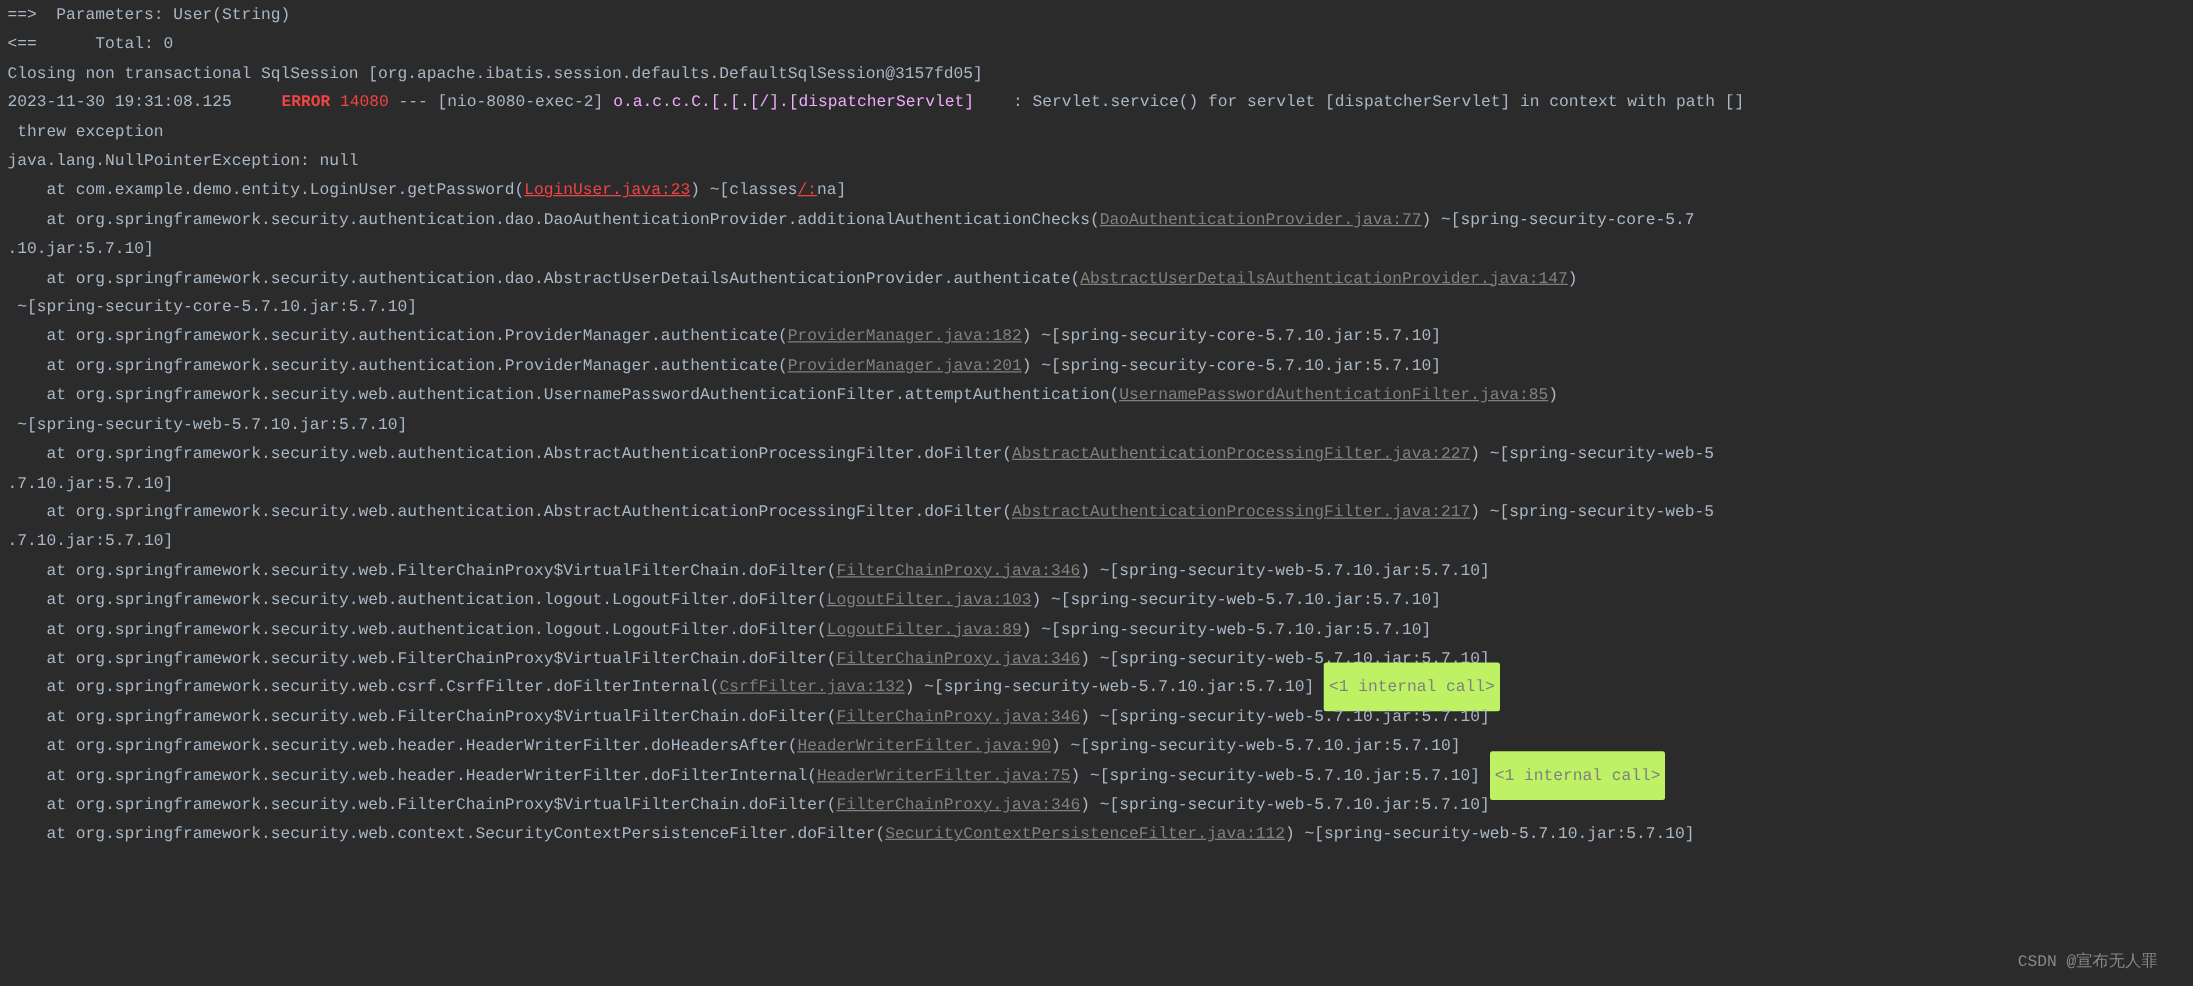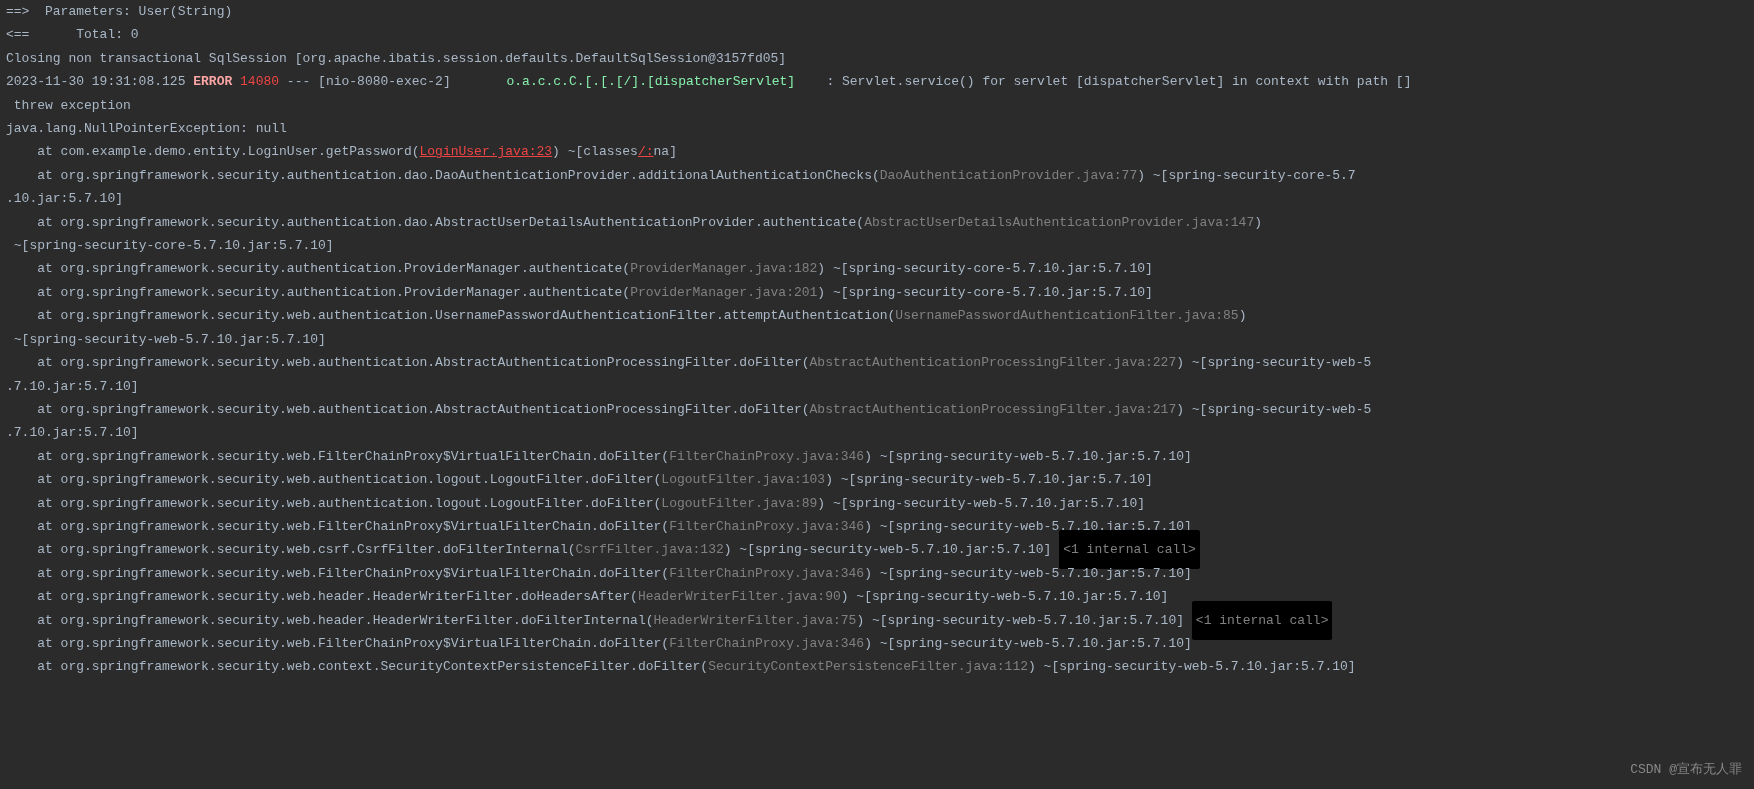--- a/index.html
+++ b/index.html
@@ -8,21 +8,21 @@
       color: #a9b7c6;
       font-family: 'Consolas', 'Monaco', 'Courier New', monospace;
       font-size: 13px;
       line-height: 23.4px;
       padding: 0 6px 6px 6px;
       white-space: pre-wrap;
       word-break: break-all;
       overflow-x: hidden;
     }
     .log-line { display: block; }
-    .error { color: #fca5a5; font-weight: bold; }
+    .error { color: #ef4444; font-weight: bold; margin-left: 32px; }
     .pid { color: #ef4444; }
-    .logger { color: #86efac; margin-left: 48px; }
+    .logger { color: #f0abfc; }
     .link { color: #ef4444; text-decoration: underline; cursor: pointer; }
-    .filelink { color: #808080; cursor: pointer; }
-    .hint { background: #000000; color: #808080; padding: 12px 4px; border-radius: 2px; }
-    .watermark { position: fixed; bottom: 8px; right: 12px; color: #888; font-size: 13px; pointer-events: none; }
+    .filelink { color: #808080; text-decoration: underline; cursor: pointer; }
+    .hint { background: #bef264; color: #808080; padding: 12px 4px; border-radius: 2px; }
+    .watermark { position: fixed; bottom: 8px; right: 28px; color: #888; font-size: 13px; pointer-events: none; }
   </style>
 </head>
 <body><span class="log-line">==&gt;  Parameters: User(String)</span><span class="log-line">&lt;==      Total: 0</span><span class="log-line">Closing non transactional SqlSession [org.apache.ibatis.session.defaults.DefaultSqlSession@3157fd05]</span><span class="log-line"><span>2023-11-30 19:31:08.125 </span><span class="error">ERROR</span><span class="pid"> 14080</span><span> --- </span><span>[nio-8080-exec-2] </span><span class="logger">o.a.c.c.C.[.[.[/].[dispatcherServlet]</span><span>    : </span><span>Servlet.service() for servlet [dispatcherServlet] in context with path []</span></span><span class="log-line"> threw exception</span><span class="log-line"></span><span class="log-line">java.lang.NullPointerException: null</span><span class="log-line"><span>    at com.example.demo.entity.LoginUser.getPassword(</span><span class="link">LoginUser.java:23</span><span>) ~[classes</span><span class="link">/:</span><span>na]</span></span><span class="log-line"><span>    at org.springframework.security.authentication.dao.DaoAuthenticationProvider.additionalAuthenticationChecks(</span><span class="filelink">DaoAuthenticationProvider.java:77</span><span>) ~[spring-security-core-5.7</span></span><span class="log-line">.10.jar:5.7.10]</span><span class="log-line"><span>    at org.springframework.security.authentication.dao.AbstractUserDetailsAuthenticationProvider.authenticate(</span><span class="filelink">AbstractUserDetailsAuthenticationProvider.java:147</span><span>)</span></span><span class="log-line"> ~[spring-security-core-5.7.10.jar:5.7.10]</span><span class="log-line"><span>    at org.springframework.security.authentication.ProviderManager.authenticate(</span><span class="filelink">ProviderManager.java:182</span><span>) ~[spring-security-core-5.7.10.jar:5.7.10]</span></span><span class="log-line"><span>    at org.springframework.security.authentication.ProviderManager.authenticate(</span><span class="filelink">ProviderManager.java:201</span><span>) ~[spring-security-core-5.7.10.jar:5.7.10]</span></span><span class="log-line"><span>    at org.springframework.security.web.authentication.UsernamePasswordAuthenticationFilter.attemptAuthentication(</span><span class="filelink">UsernamePasswordAuthenticationFilter.java:85</span><span>)</span></span><span class="log-line"> ~[spring-security-web-5.7.10.jar:5.7.10]</span><span class="log-line"><span>    at org.springframework.security.web.authentication.AbstractAuthenticationProcessingFilter.doFilter(</span><span class="filelink">AbstractAuthenticationProcessingFilter.java:227</span><span>) ~[spring-security-web-5</span></span><span class="log-line">.7.10.jar:5.7.10]</span><span class="log-line"><span>    at org.springframework.security.web.authentication.AbstractAuthenticationProcessingFilter.doFilter(</span><span class="filelink">AbstractAuthenticationProcessingFilter.java:217</span><span>) ~[spring-security-web-5</span></span><span class="log-line">.7.10.jar:5.7.10]</span><span class="log-line"><span>    at org.springframework.security.web.FilterChainProxy$VirtualFilterChain.doFilter(</span><span class="filelink">FilterChainProxy.java:346</span><span>) ~[spring-security-web-5.7.10.jar:5.7.10]</span></span><span class="log-line"><span>    at org.springframework.security.web.authentication.logout.LogoutFilter.doFilter(</span><span class="filelink">LogoutFilter.java:103</span><span>) ~[spring-security-web-5.7.10.jar:5.7.10]</span></span><span class="log-line"><span>    at org.springframework.security.web.authentication.logout.LogoutFilter.doFilter(</span><span class="filelink">LogoutFilter.java:89</span><span>) ~[spring-security-web-5.7.10.jar:5.7.10]</span></span><span class="log-line"><span>    at org.springframework.security.web.FilterChainProxy$VirtualFilterChain.doFilter(</span><span class="filelink">FilterChainProxy.java:346</span><span>) ~[spring-security-web-5.7.10.jar:5.7.10]</span></span><span class="log-line"><span>    at org.springframework.security.web.csrf.CsrfFilter.doFilterInternal(</span><span class="filelink">CsrfFilter.java:132</span><span>) ~[spring-security-web-5.7.10.jar:5.7.10] </span><span class="hint">&lt;1 internal call&gt;</span></span><span class="log-line"><span>    at org.springframework.security.web.FilterChainProxy$VirtualFilterChain.doFilter(</span><span class="filelink">FilterChainProxy.java:346</span><span>) ~[spring-security-web-5.7.10.jar:5.7.10]</span></span><span class="log-line"><span>    at org.springframework.security.web.header.HeaderWriterFilter.doHeadersAfter(</span><span class="filelink">HeaderWriterFilter.java:90</span><span>) ~[spring-security-web-5.7.10.jar:5.7.10]</span></span><span class="log-line"><span>    at org.springframework.security.web.header.HeaderWriterFilter.doFilterInternal(</span><span class="filelink">HeaderWriterFilter.java:75</span><span>) ~[spring-security-web-5.7.10.jar:5.7.10] </span><span class="hint">&lt;1 internal call&gt;</span></span><span class="log-line"><span>    at org.springframework.security.web.FilterChainProxy$VirtualFilterChain.doFilter(</span><span class="filelink">FilterChainProxy.java:346</span><span>) ~[spring-security-web-5.7.10.jar:5.7.10]</span></span><span class="log-line"><span>    at org.springframework.security.web.context.SecurityContextPersistenceFilter.doFilter(</span><span class="filelink">SecurityContextPersistenceFilter.java:112</span><span>) ~[spring-security-web-5.7.10.jar:5.7.10]</span></span><div class="watermark">CSDN @宣布无人罪</div>
 </body></html>

